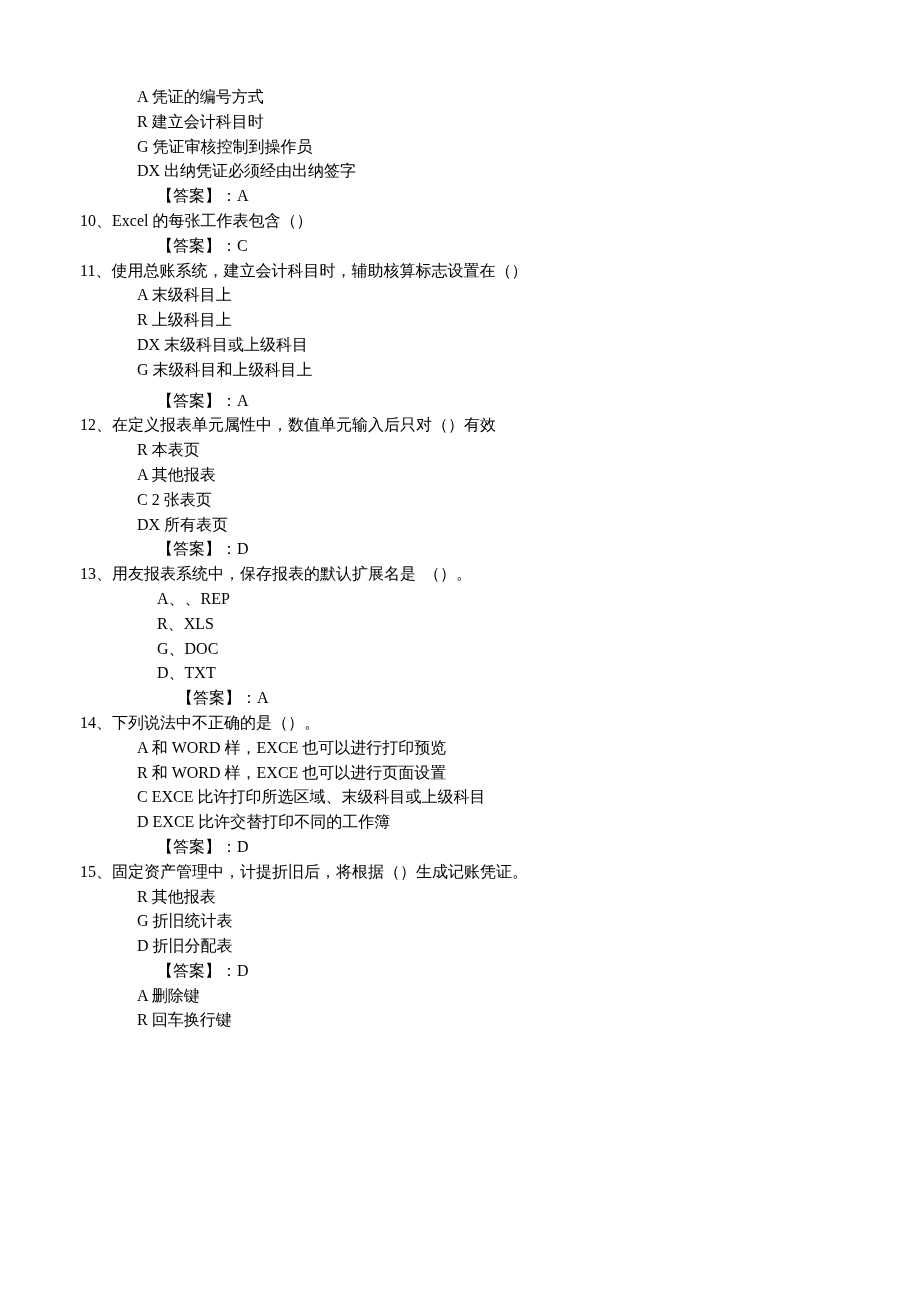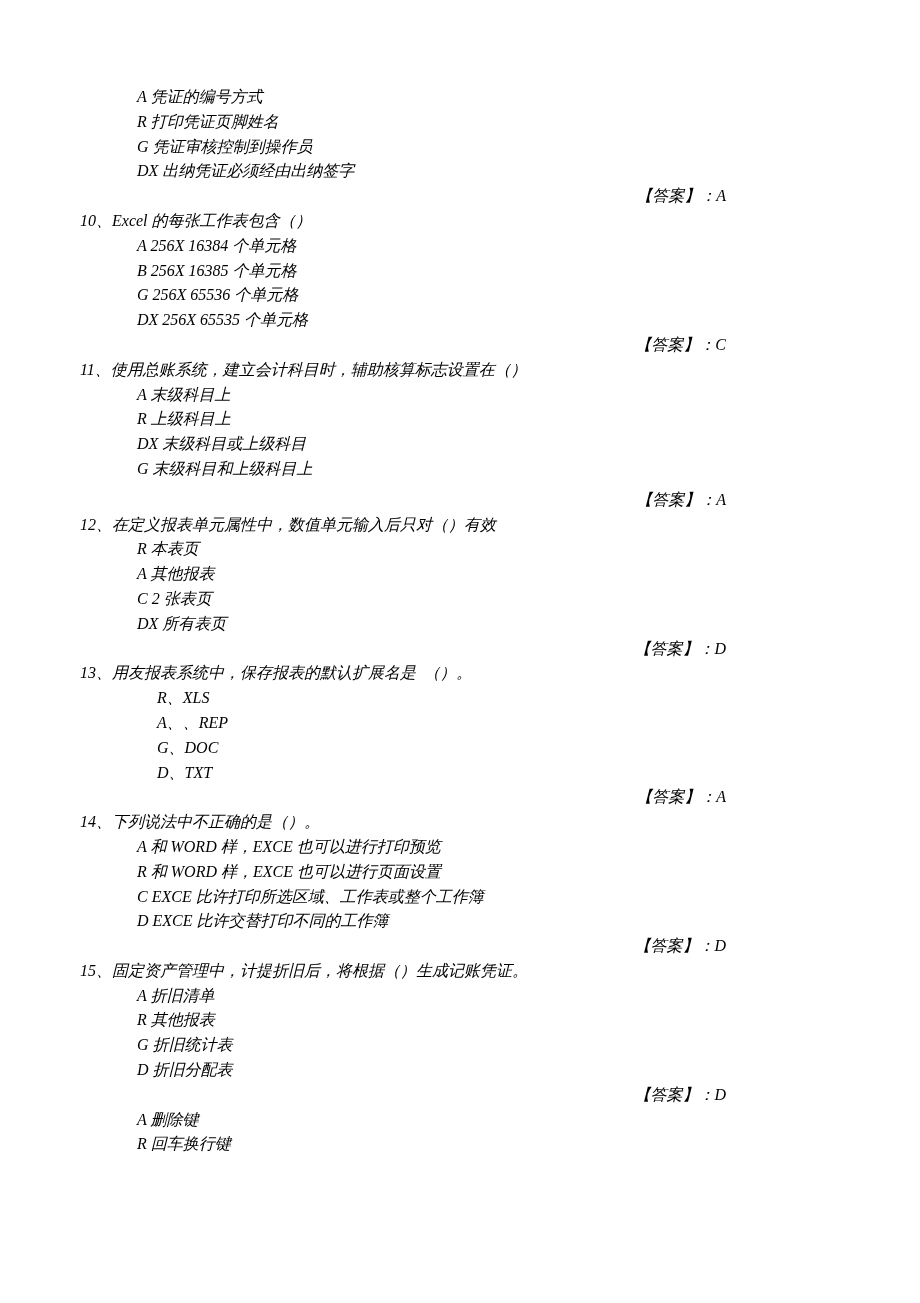--- a/index.html
+++ b/index.html
@@ -9,58 +9,50 @@
     font-family: "SimSun", "宋体", serif;
     font-size: 16px;
     color: #000000;
     line-height: 1.55;
   }
   .page {
     width: 800px;
     min-height: 1303px;
     padding: 85px 74px 50px 80px;
     box-sizing: border-box;
-    font-style: italic;
   }
   .option-block {
     padding-left: 57px;
   }
   .option-line {
     white-space: pre;
   }
   .answer-line {
     padding-left: 77px;
     white-space: pre;
-    text-align: right;
   }
   .question-line {
     padding-left: 0px;
     white-space: pre-wrap;
   }
 </style>
 </head>
 <body>
 
 <div class="page">
 
   <div class="option-block">
     <div class="option-line">A 凭证的编号方式</div>
-    <div class="option-line">R 打印凭证页脚姓名</div>
+    <div class="option-line">R 建立会计科目时</div>
     <div class="option-line">G 凭证审核控制到操作员</div>
     <div class="option-line">DX 出纳凭证必须经由出纳签字</div>
   </div>
   <div class="answer-line">【答案】：A</div>
 
   <div class="question-line">10、Excel 的每张工作表包含（）</div>
-  <div class="option-block">
-    <div class="option-line">A 256X 16384 个单元格</div>
-    <div class="option-line">B 256X 16385 个单元格</div>
-    <div class="option-line">G 256X 65536 个单元格</div>
-    <div class="option-line">DX 256X 65535 个单元格</div>
-  </div>
   <div class="answer-line">【答案】：C</div>
 
   <div class="question-line">11、使用总账系统，建立会计科目时，辅助核算标志设置在（）</div>
   <div class="option-block">
     <div class="option-line">A 末级科目上</div>
     <div class="option-line">R 上级科目上</div>
     <div class="option-line">DX 末级科目或上级科目</div>
     <div class="option-line">G 末级科目和上级科目上</div>
   </div>
   <div class="answer-line" style="margin-top:6px;">【答案】：A</div>
@@ -69,39 +61,38 @@
   <div class="option-block">
     <div class="option-line">R 本表页</div>
     <div class="option-line">A 其他报表</div>
     <div class="option-line">C 2 张表页</div>
     <div class="option-line">DX 所有表页</div>
   </div>
   <div class="answer-line">【答案】：D</div>
 
   <div class="question-line">13、用友报表系统中，保存报表的默认扩展名是  （）。</div>
   <div class="option-block" style="padding-left:77px;">
+    <div class="option-line">A、、REP</div>
     <div class="option-line">R、XLS</div>
-    <div class="option-line">A、、REP</div>
     <div class="option-line">G、DOC</div>
     <div class="option-line">D、TXT</div>
   </div>
   <div class="answer-line" style="padding-left:97px;">【答案】：A</div>
 
   <div class="question-line">14、下列说法中不正确的是（）。</div>
   <div class="option-block">
     <div class="option-line">A 和 WORD 样，EXCE 也可以进行打印预览</div>
     <div class="option-line">R 和 WORD 样，EXCE 也可以进行页面设置</div>
-    <div class="option-line">C EXCE 比许打印所选区域、工作表或整个工作簿</div>
+    <div class="option-line">C EXCE 比许打印所选区域、末级科目或上级科目</div>
     <div class="option-line">D EXCE 比许交替打印不同的工作簿</div>
   </div>
   <div class="answer-line">【答案】：D</div>
 
   <div class="question-line">15、固定资产管理中，计提折旧后，将根据（）生成记账凭证。</div>
   <div class="option-block">
-    <div class="option-line">A 折旧清单</div>
     <div class="option-line">R 其他报表</div>
     <div class="option-line">G 折旧统计表</div>
     <div class="option-line">D 折旧分配表</div>
   </div>
   <div class="answer-line">【答案】：D</div>
 
   <div class="option-block">
     <div class="option-line">A 删除键</div>
     <div class="option-line">R 回车换行键</div>
   </div>

